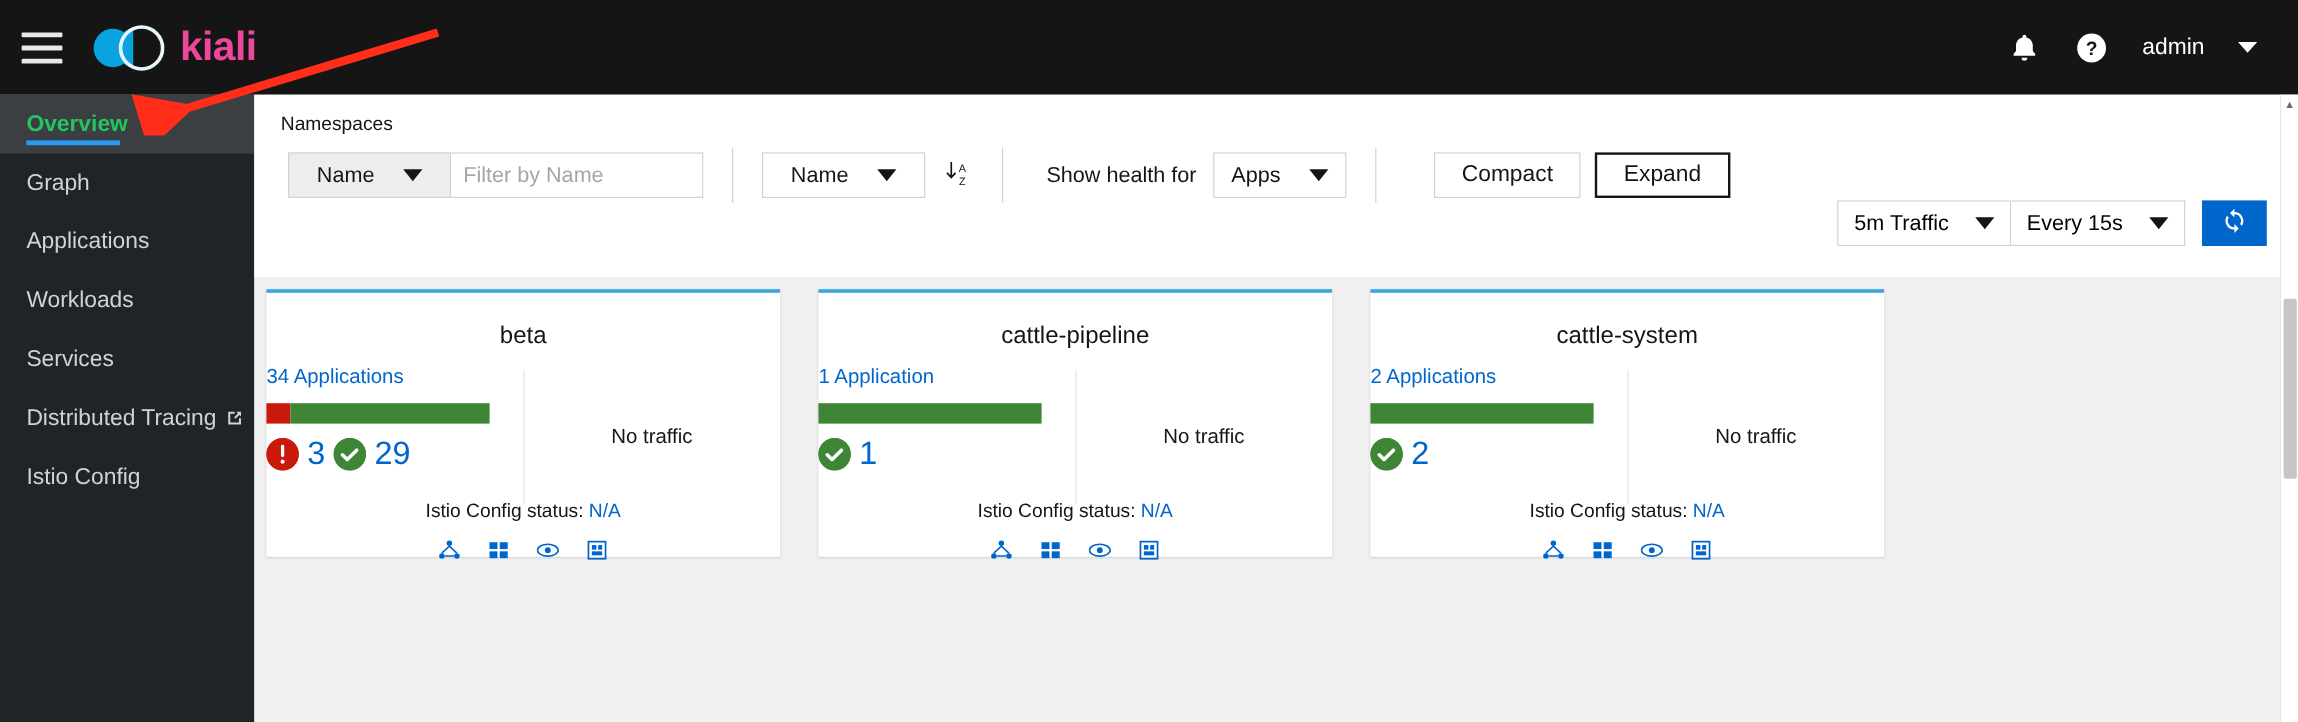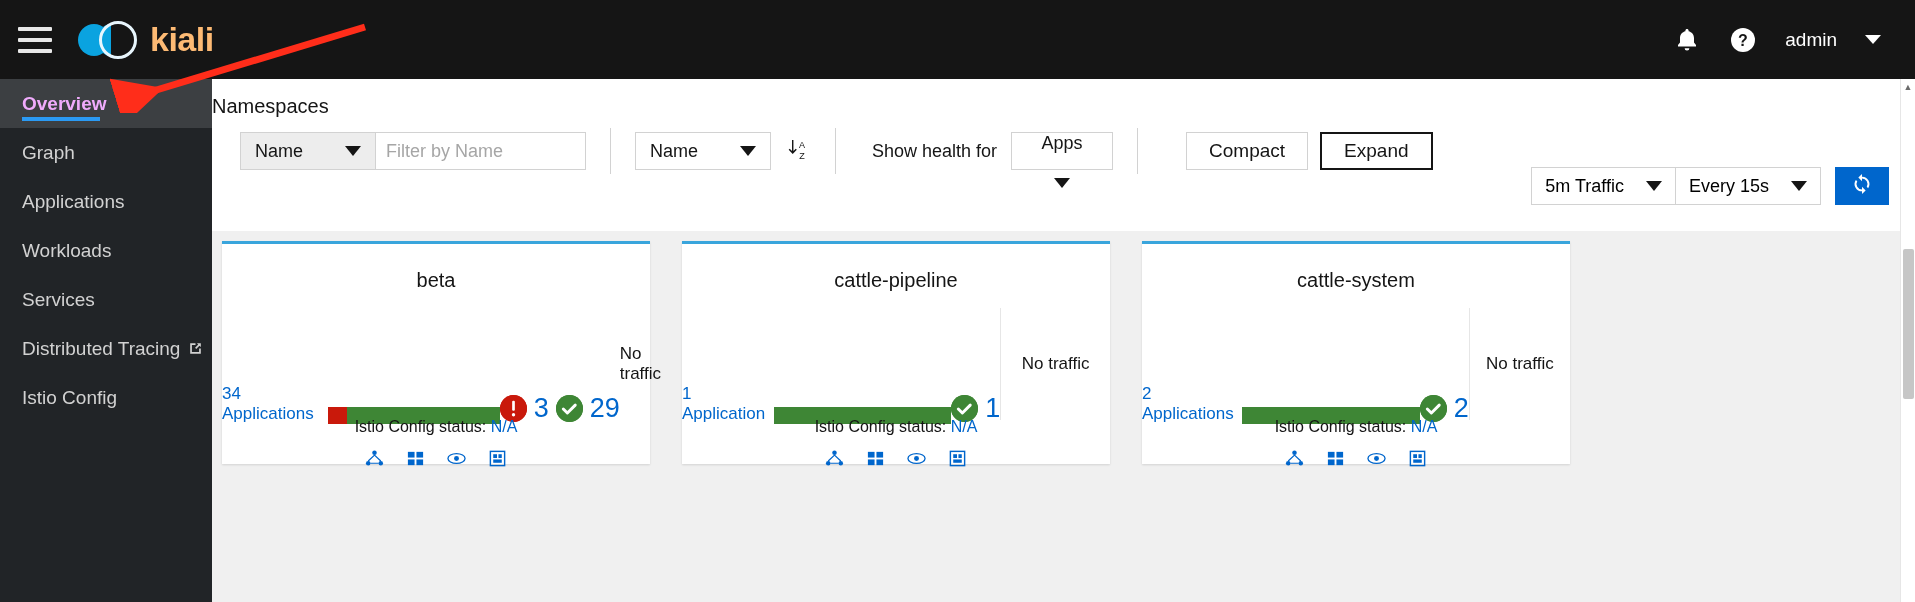--- a/index.html
+++ b/index.html
@@ -19,68 +19,68 @@
     display:flex; flex-direction:column; justify-content:space-between; cursor:pointer; }
   #hamburger span { display:block; height:4px; width:100%; background:#e8e8e8; border-radius:1px; }
   #brand { display:flex; align-items:center; gap:12px; }
   #logo { position:relative; width:60px; height:42px; }
   #logo .c1 { position:absolute; left:0; top:5px; width:32px; height:32px; border-radius:50%; background:#0aa3e0; }
   #logo .c2 { position:absolute; left:21px; top:2px; width:38px; height:38px; border-radius:50%;
     border:3px solid #e8f6fd; background:transparent; }
   #logo .c3 { position:absolute; left:21px; top:5px; width:12px; height:32px; background:#0aa3e0;
     border-top-right-radius:0; border-bottom-right-radius:0;
     border-top-left-radius:16px 16px; border-bottom-left-radius:16px 16px; }
-  #brandname { color:#fdba74; font-size:34px; font-weight:bold; letter-spacing:-.5px; }
+  #brandname { color:#ec4899; font-size:34px; font-weight:bold; letter-spacing:-.5px; }
   #masthead-right { margin-left:auto; display:flex; align-items:center; gap:28px; padding-right:34px; }
   .m-icon { width:28px; height:28px; display:flex; align-items:center; justify-content:center; cursor:pointer; }
   #username { color:#fff; font-size:19px; }
   .caret-w { width:0;height:0;border-left:8px solid transparent;border-right:8px solid transparent;
     border-top:9px solid #fff; cursor:pointer; }
 
   
   #sidebar { position:absolute; top:79px; left:0; width:212px; height:523px; background:#212427; }
   .nav-item { height:49px; display:flex; align-items:center; padding-left:22px;
     color:#d2d2d2; font-size:19px; cursor:pointer; position:relative; }
-  .nav-item.active { background:#3c3f42; color:#f0abfc; font-weight:bold; }
+  .nav-item.active { background:#3c3f42; color:#22c55e; font-weight:bold; }
   .nav-item.active::after { content:""; position:absolute; left:22px; bottom:7px; width:78px; height:4px; background:#2b9af3; }
   .nav-item .ext { margin-left:7px; display:inline-flex; }
 
   
   #main { position:absolute; top:79px; left:212px; width:1703px; height:523px; background:#f0f0f0; }
   #toolbar { background:#fff; padding:16px 0 0 0; height:152px; position:relative; }
-  #ns-label { font-size:20px; color:#151515; }
+  #ns-label { font-size:16px; color:#151515; padding-left:22px; }
   #filterrow { display:flex; align-items:center; margin-top:14px; padding-left:28px; height:38px; }
   .sel-btn { background:#ededed; border:1px solid #d2d2d2; height:38px; display:flex; align-items:center;
-    padding:0 14px; font-size:18px; color:#151515; cursor:pointer; gap:24px; min-width:136px; justify-content:space-between; }
+    padding:0 14px; font-size:18px; color:#151515; cursor:pointer; gap:24px; min-width:136px; justify-content:center; }
   .sel-btn.plain { background:#fff; }
   .caret { width:0;height:0;border-left:8px solid transparent;border-right:8px solid transparent;border-top:10px solid #151515; }
   #filter-input { height:38px; width:210px; border:1px solid #d2d2d2; border-left:none;
     font-size:18px; padding:0 10px; color:#151515; outline:none; font-family:"Liberation Sans", sans-serif; }
   #filter-input::placeholder { color:#a6a6a6; }
   .divider { width:1px; height:46px; background:#d2d2d2; margin:0 24px; }
   #sort-icon { margin-left:14px; cursor:pointer; }
   #health-label { font-size:18px; color:#151515; margin-left:12px; }
-  #apps-sel { margin-left:14px; min-width:102px;flex-direction:column; }
+  #apps-sel { margin-left:14px; min-width:102px; }
   .pf-btn { height:38px; border:1px solid #d2d2d2; background:#fff; font-size:19px; color:#151515;
     padding:0 22px; cursor:pointer; font-family:Liberation Sans, sans-serif; }
   .pf-btn.active { border:2px solid #151515;text-align:center; }
   #compact { margin-left:24px; }
   #timerow { position:absolute; right:26px; top:88px; display:flex; align-items:center; }
   .time-sel { height:38px; border:1px solid #d2d2d2; background:#fff; display:flex; align-items:center;
     justify-content:space-between; padding:0 13px; font-size:18px; gap:22px; cursor:pointer; }
   #refresh-btn { width:54px; height:38px; background:#0066cc; margin-left:14px;
     display:flex; align-items:center; justify-content:center; cursor:pointer; }
 
   
   #cards { display:flex; gap:32px; padding:10px 0 0 10px; }
   .card { width:428px; background:#fff; border-top:3px solid #39a5dc;
     box-shadow:0 1px 2px rgba(3,3,3,.12); height:223px; position:relative; }
   .card-title { text-align:center; font-size:20px; color:#151515; margin-top:25px; }
   .card-body { display:flex; margin-top:12px; height:120px; }
-  .card-left { flex:1; display:flex; flex-direction:row; align-items:flex-end; }
+  .card-left { flex:1; display:flex; flex-direction:column; align-items:flex-start; }
   .applink { color:#0066cc; font-size:17px; cursor:pointer; }
   .healthbar { display:flex; width:186px; height:17px; margin-top:12px; }
   .hb-red { background:#c9190b; }
   .hb-green { background:#3e8635; }
   .counts { display:flex; align-items:center; gap:7px; margin-top:10px; }
   .badge { width:27px; height:27px; border-radius:50%; display:flex; align-items:center; justify-content:center; }
   .badge.err { background:#c9190b; }
   .badge.ok { background:#3e8635; }
   .cnum { font-size:27px; color:#06c; }
   .vdiv { width:1px; background:#e6e6e6; margin:4px 0; }

